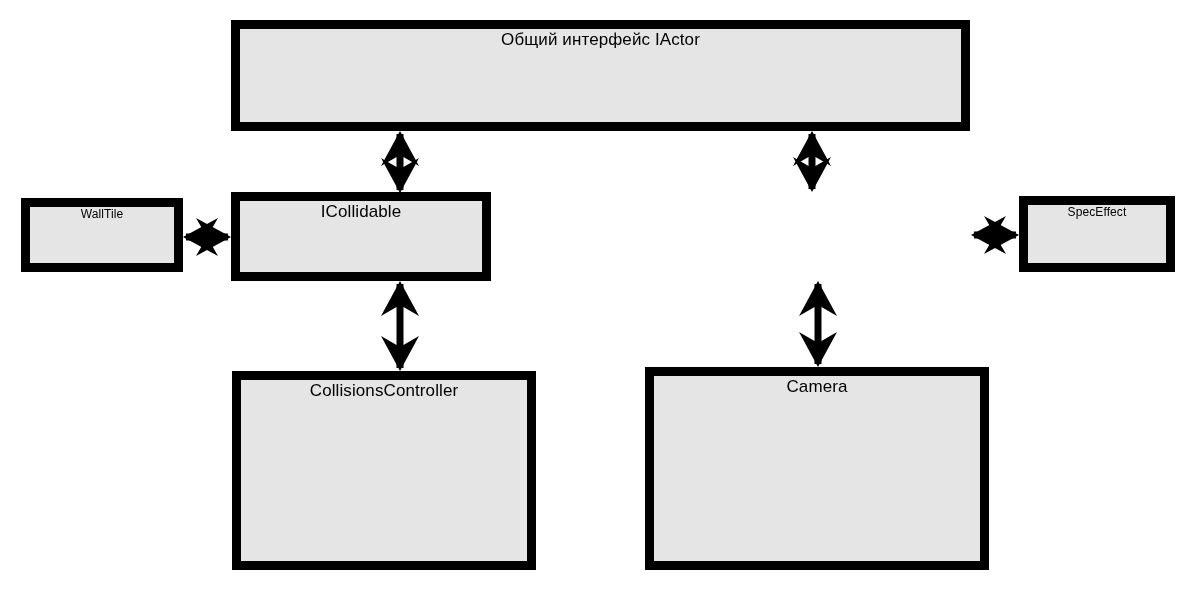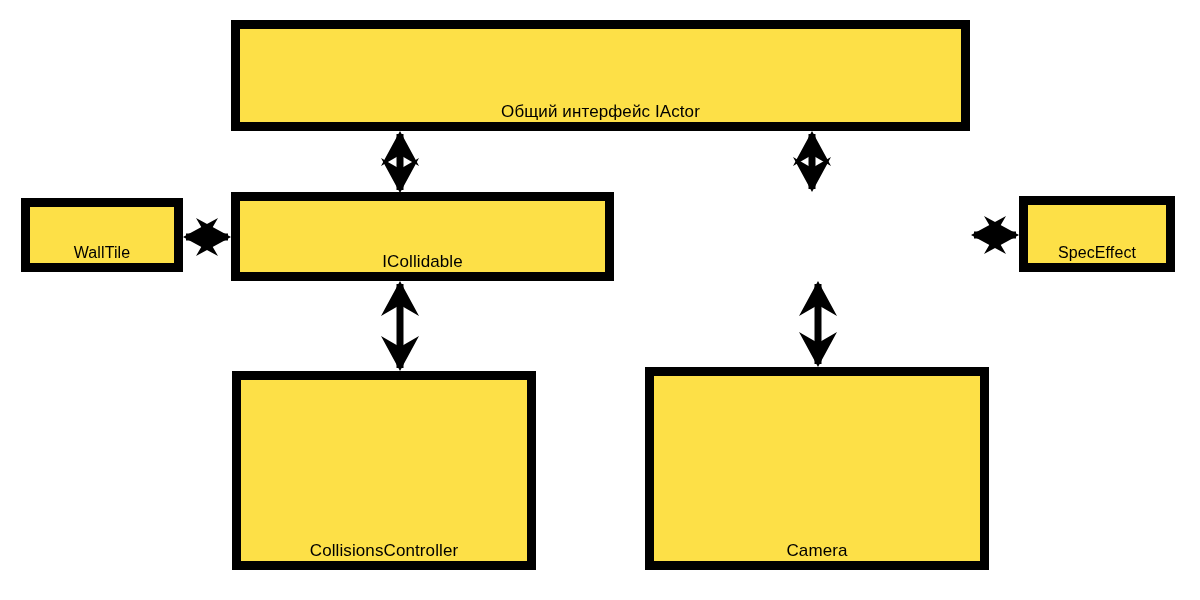--- a/index.html
+++ b/index.html
@@ -20,37 +20,37 @@
     position: absolute;
     left: 0;
     top: 0;
     width: 1200px;
     height: 600px;
     pointer-events: none;
   }
   .node {
     position: absolute;
     box-sizing: border-box;
-    background: #fde047;
+    background: #e5e5e5;
     border: 9px solid #000000;
     display: flex;
-    align-items: flex-end;
+    align-items: flex-start;
     justify-content: center;
     text-align: center;
     z-index: 2;
   }
   .node-label {
     font-size: 17px;
     line-height: 1.25;
     color: #000000;
     letter-spacing: 0.1px;
     padding: 0 6px;
     user-select: none;
   }
-  .node.small .node-label { font-size: 16px; }
+  .node.small .node-label { font-size: 12px; }
 </style>
 </head>
 <body>
 
 <div id="diagram-canvas">
 
   <svg class="arrow-layer" viewBox="0 0 1200 600" width="1200" height="600" xmlns="http://www.w3.org/2000/svg">
 
     <g>
       <line x1="400" y1="134" x2="400" y2="190" stroke="#000000" stroke-width="7"></line>
@@ -91,21 +91,21 @@
   </svg>
 
   <div class="node" style="left:231px; top:20px; width:739px; height:111px;">
     <span class="node-label">Общий интерфейс IActor</span>
   </div>
 
   <div class="node small" style="left:21px; top:198px; width:162px; height:74px;">
     <span class="node-label">WallTile</span>
   </div>
 
-  <div class="node" style="left:231px; top:192px; width:383px; height:89px;">
+  <div class="node" style="left:231px; top:192px; width:260px; height:89px;">
     <span class="node-label">ICollidable</span>
   </div>
 
 
   <div class="node small" style="left:1019px; top:196px; width:156px; height:76px;">
     <span class="node-label">SpecEffect</span>
   </div>
 
   <div class="node" style="left:232px; top:371px; width:304px; height:199px;">
     <span class="node-label">CollisionsController</span>

